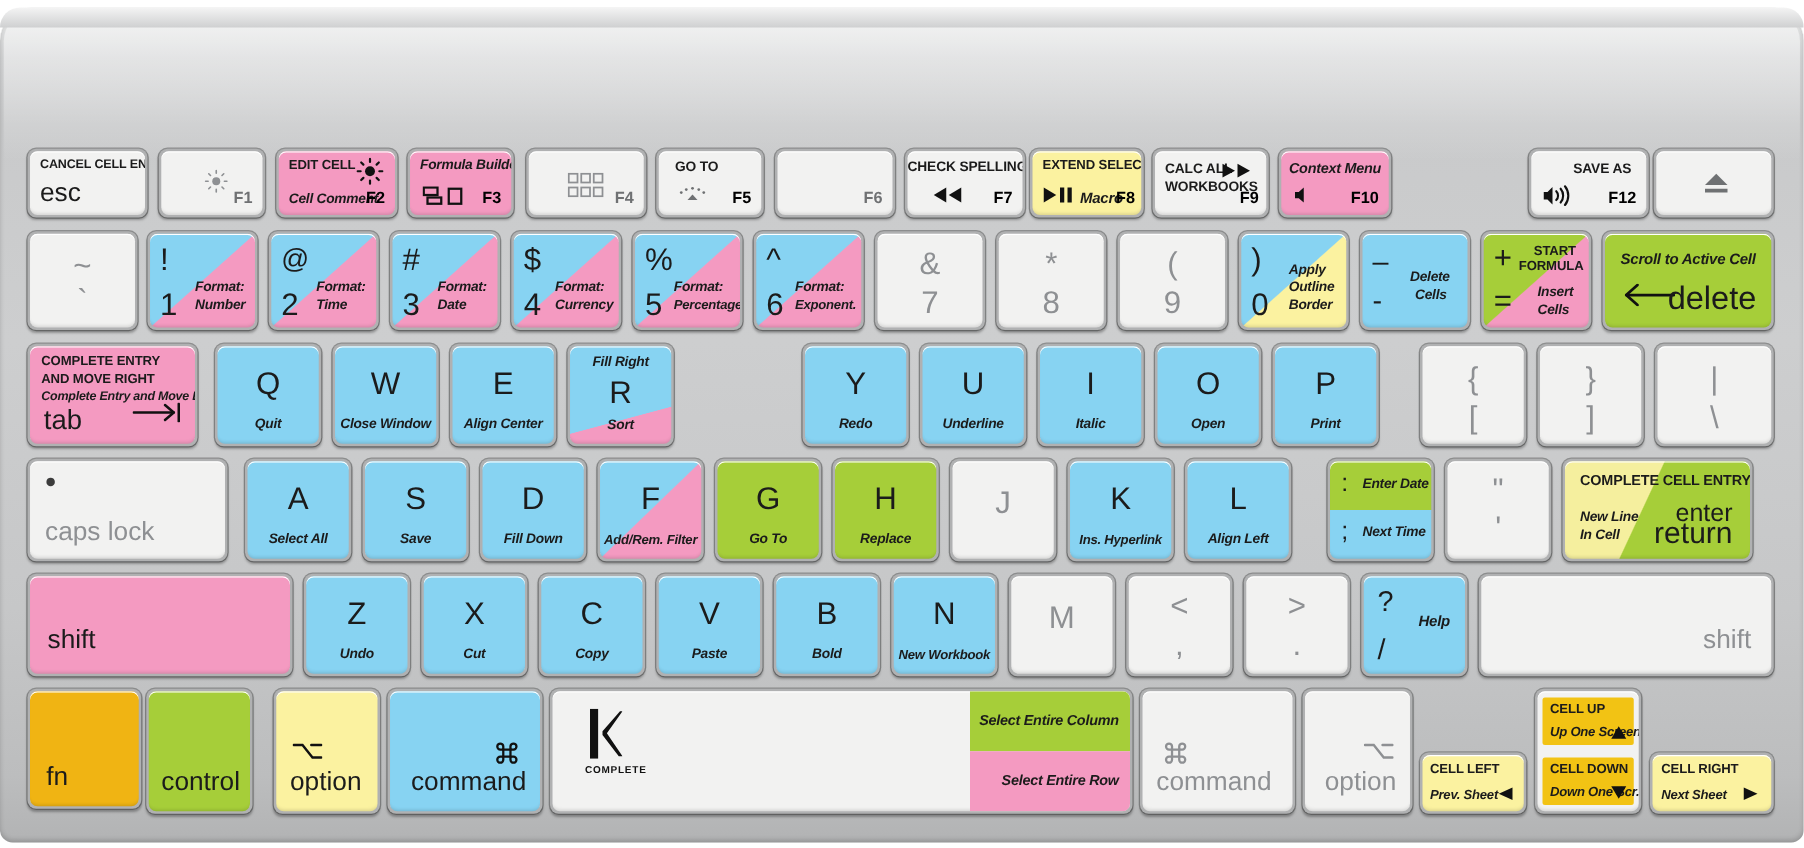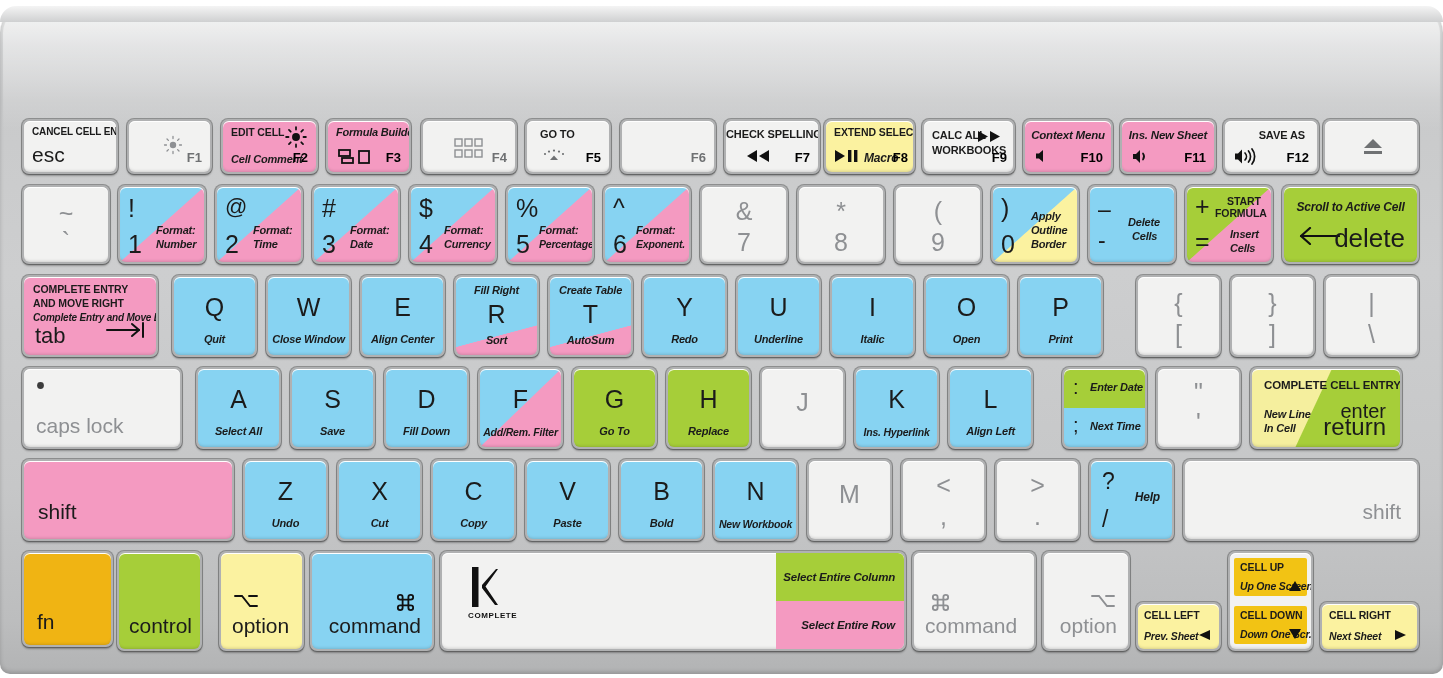--- a/index.html
+++ b/index.html
@@ -239,32 +239,20 @@
       <span class="lbl shortcut ctr" style="top:8px;font-size:11.5px">Context Menu</span>
       <span class="ic" style="left:10px;bottom:9px">
         <svg width="16" height="14" viewBox="0 0 16 14" fill="#111">
             <path d="M8 1 L4 4.5 H1 v5 h3 L8 13 Z"></path>
           </svg>
       </span>
       <span class="lbl fkey-dark br">F10</span>
     </div>
   </div>
 
-  <div class="key f-pink" style="left:1120px;top:119px;width:96px;height:55px">
-    <div class="cap">
-      <span class="lbl shortcut ctr" style="top:8px;font-size:11.5px">Ins. New Sheet</span>
-      <span class="ic" style="left:10px;bottom:8px">
-        <svg width="22" height="15" viewBox="0 0 22 15" fill="#111">
-            <path d="M8 1 L4 5 H1 v5 h3 L8 14 Z"></path>
-            <path d="M11 4.5 a5 5 0 0 1 0 6" fill="none" stroke="#111" stroke-width="1.7" stroke-linecap="round"></path>
-          </svg>
-      </span>
-      <span class="lbl fkey-dark br">F11</span>
-    </div>
-  </div>
 
   <div class="key f-white" style="left:1223px;top:119px;width:96px;height:55px">
     <div class="cap">
       <span class="lbl caps-s" style="right:12px;top:9px;font-size:11px">SAVE AS</span>
       <span class="ic" style="left:9px;bottom:7px">
         <svg width="32" height="17" viewBox="0 0 32 17" fill="#111">
             <path d="M8 1.5 L4 5.5 H1 v6 h3 L8 15.5 Z"></path>
             <g fill="none" stroke="#111" stroke-width="1.7" stroke-linecap="round">
               <path d="M11 5 a5 5 0 0 1 0 7"></path>
               <path d="M14.5 3 a8.5 8.5 0 0 1 0 11"></path>
@@ -441,27 +429,20 @@
     <div class="cap">
         <span class="lbl big ctr" style="top:17px">E</span>
     <span class="lbl shortcut ctr" style="bottom:9px">Align Center</span>
       </div>
   </div>
   <div class="key split-lo" style="left:454px;top:275px;width:85px;height:82px;--c1:#87d3f2;--c2:#f49ac1">
     <div class="cap">
         <span class="lbl shortcut ctr" style="top:8px">Fill Right</span>
     <span class="lbl big ctr" style="top:24px">R</span>
     <span class="lbl shortcut ctr" style="bottom:8px">Sort</span>
-      </div>
-  </div>
-  <div class="key split-lo" style="left:548px;top:275px;width:85px;height:82px;--c1:#87d3f2;--c2:#f49ac1">
-    <div class="cap">
-        <span class="lbl shortcut ctr" style="top:8px">Create Table</span>
-    <span class="lbl big ctr" style="top:24px">T</span>
-    <span class="lbl shortcut ctr" style="bottom:8px">AutoSum</span>
       </div>
   </div>
   <div class="key f-blue" style="left:642px;top:275px;width:85px;height:82px">
     <div class="cap">
         <span class="lbl big ctr" style="top:17px">Y</span>
     <span class="lbl shortcut ctr" style="bottom:9px">Redo</span>
       </div>
   </div>
   <div class="key f-blue" style="left:736px;top:275px;width:85px;height:82px">
     <div class="cap">

